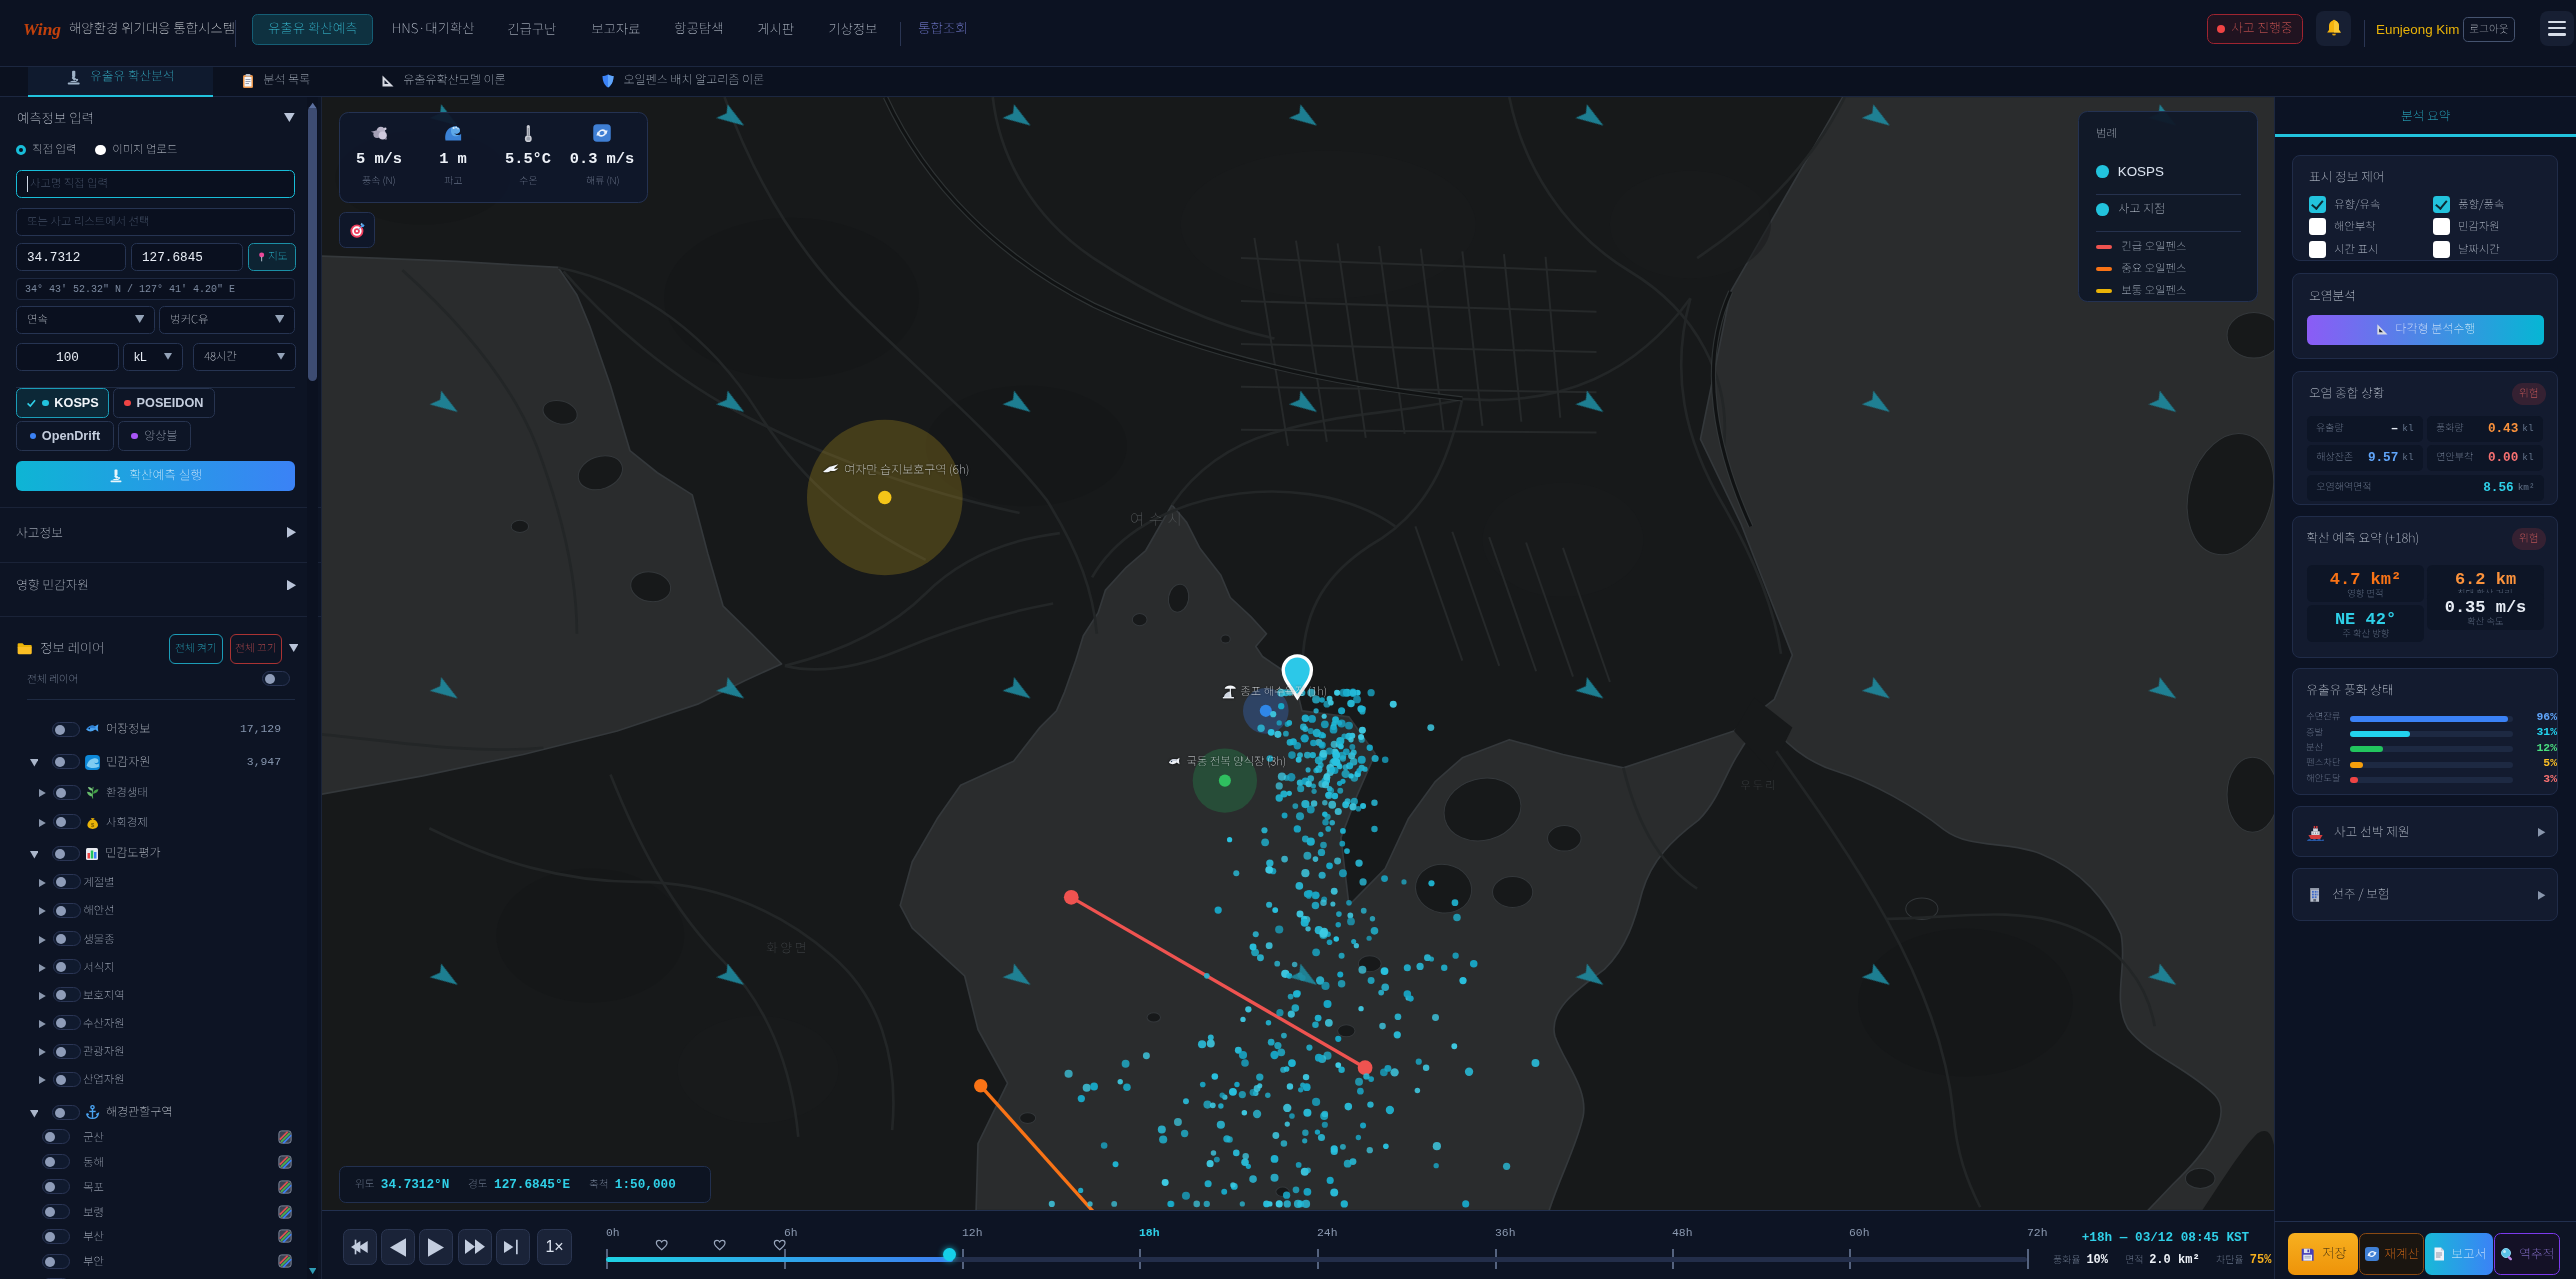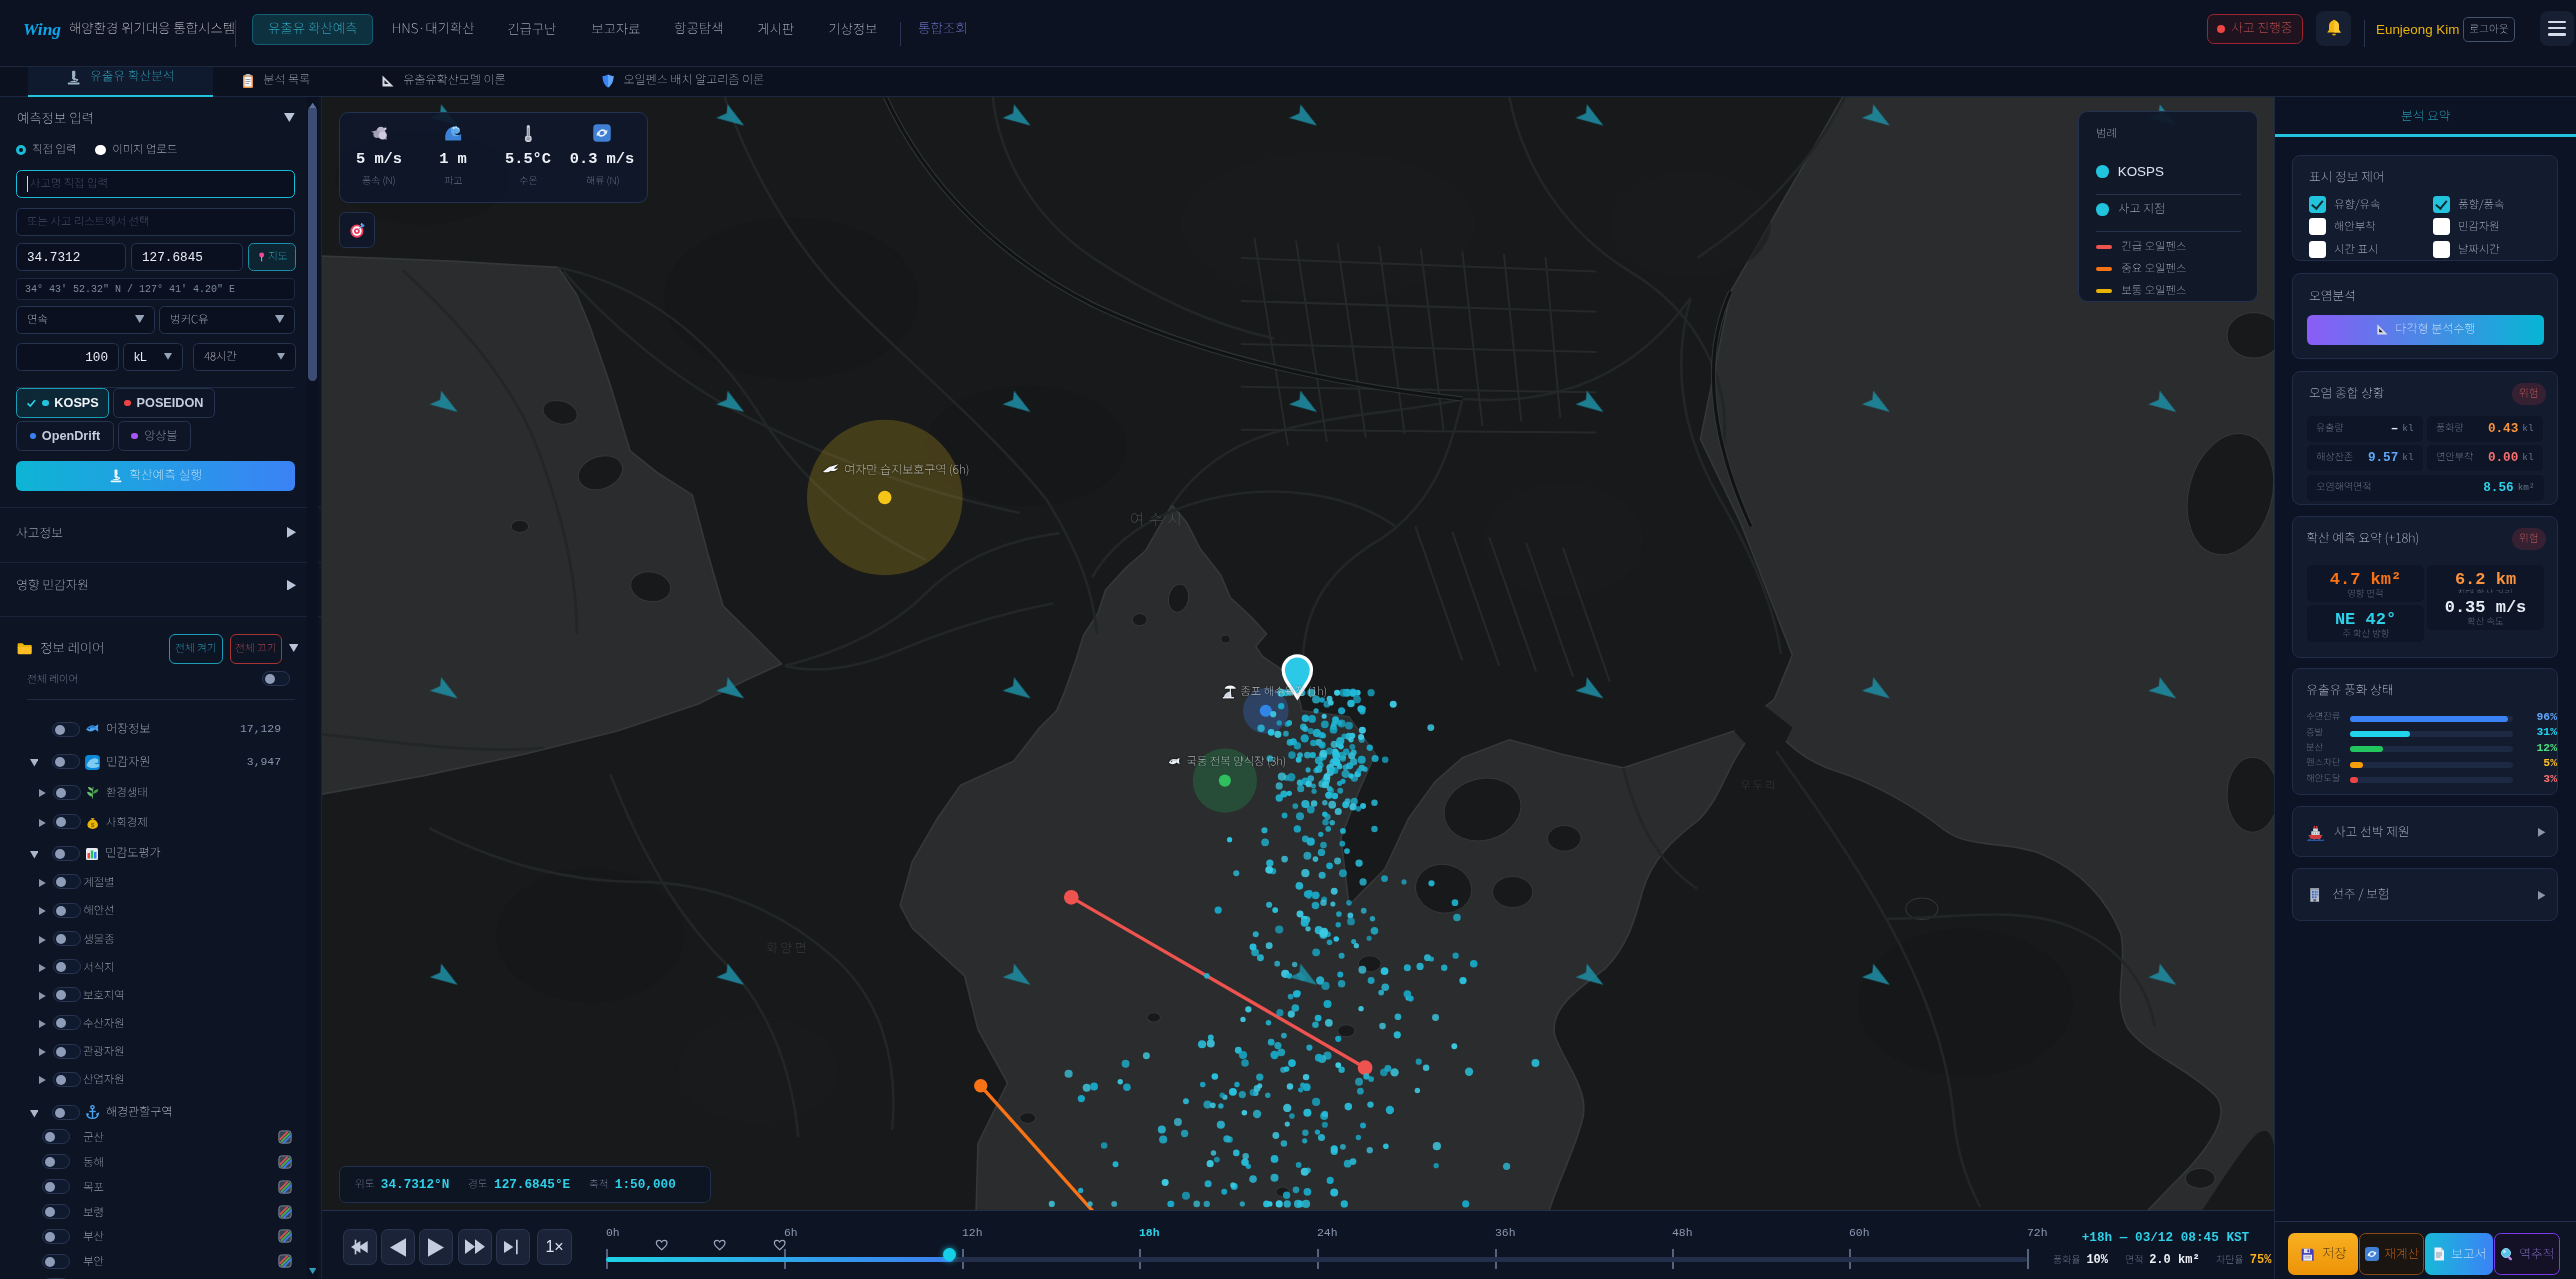--- a/index.html
+++ b/index.html
@@ -10,21 +10,21 @@
 .cell{position:absolute;background:#0d1526;border-radius:4.7px;display:flex;align-items:center;padding:0 9.4px}
 .tgl{position:absolute;width:28px;height:15.4px;background:#101a2e;border:0.7px solid #2a3554;border-radius:8px}
 .tgl:before{content:"";position:absolute;left:2px;top:1.7px;width:10px;height:10px;border-radius:50%;background:#8e9cb8}
 .cbx{width:17.4px;height:17.4px;border-radius:3.4px;background:#fff;display:inline-block;flex:none}
 .cbx.on{background:#22c3dd;position:relative}
 .cbx.on:after{content:"";position:absolute;left:5.4px;top:2px;width:4.7px;height:8.7px;border:solid #0c2a33;border-width:0 2.7px 2.7px 0;transform:rotate(40deg)}
 .chip{position:absolute;border-radius:5.4px;display:flex;align-items:center;justify-content:center;gap:5.4px}
 </style></head><body>
 <div class="abs" style="left:0;top:0;width:2576px;height:67px;background:#0c1222;border-bottom:0.7px solid #1c2740">
     <div class="abs flex" style="left:23px;top:0;height:59px;gap:8px">
-      <span style="font-family:'Liberation Serif',serif;font-style:italic;font-weight:bold;font-size:17.4px;color:#0ea5e9;letter-spacing:0">Wing</span>
+      <span style="font-family:'Liberation Serif',serif;font-style:italic;font-weight:bold;font-size:17.4px;color:#c2410c;letter-spacing:0">Wing</span>
       <svg class="kt" width="166" height="14.8" viewBox="0 0 248 22">
         <g fill="#f1f5f9" transform="translate(0,16.5) scale(0.0200,-0.0200)">
           <use href="#g1" x="0"></use>
           <use href="#g2" x="920"></use>
           <use href="#g3" x="1840"></use>
           <use href="#g4" x="2760"></use>
           <use href="#g6" x="3900"></use>
           <use href="#g7" x="4820"></use>
           <use href="#g8" x="5740"></use>
           <use href="#g9" x="6660"></use>
@@ -352,21 +352,21 @@
           <use href="#g96" x="0"></use>
           <use href="#g97" x="920"></use>
           <use href="#g98" x="1840"></use>
           <use href="#g99" x="2459"></use>
         </g>
       </svg>
       <span style="margin-left:auto"><svg width="9.4" height="9.4" viewBox="0 0 14 14">
           <polygon points="0,0 14,0 7.0,11.9" fill="#94a3b8"></polygon>
         </svg></span>
     </div>
-    <div class="abs flex" style="left:16px;top:246px;width:103px;height:28px;background:#0a101f;border:1px solid #263452;border-radius:5.4px;padding:0 10px;justify-content:flex-end">
+    <div class="abs flex" style="left:16px;top:246px;width:103px;height:28px;background:#0a101f;border:1px solid #263452;border-radius:5.4px;padding:0 10px;justify-content:center">
       <span class="mono" style="font-size:12.7px;color:#e8edf5">100</span>
     </div>
     <div class="abs flex" style="left:123px;top:246px;width:60px;height:28px;background:#0a101f;border:1px solid #263452;border-radius:5.4px;padding:0 10px;justify-content:flex-start">
       <span style="font-size:12px;color:#e8edf5">kL</span>
       <span style="margin-left:auto"><svg width="8" height="8" viewBox="0 0 12 12">
           <polygon points="0,0 12,0 6.0,10.2" fill="#94a3b8"></polygon>
         </svg></span>
     </div>
     <div class="abs flex" style="left:193px;top:246px;width:103px;height:28px;background:#0a101f;border:1px solid #263452;border-radius:5.4px;padding:0 10px;justify-content:flex-start">
       <svg class="kt" width="33" height="12" viewBox="0 0 49 18">

